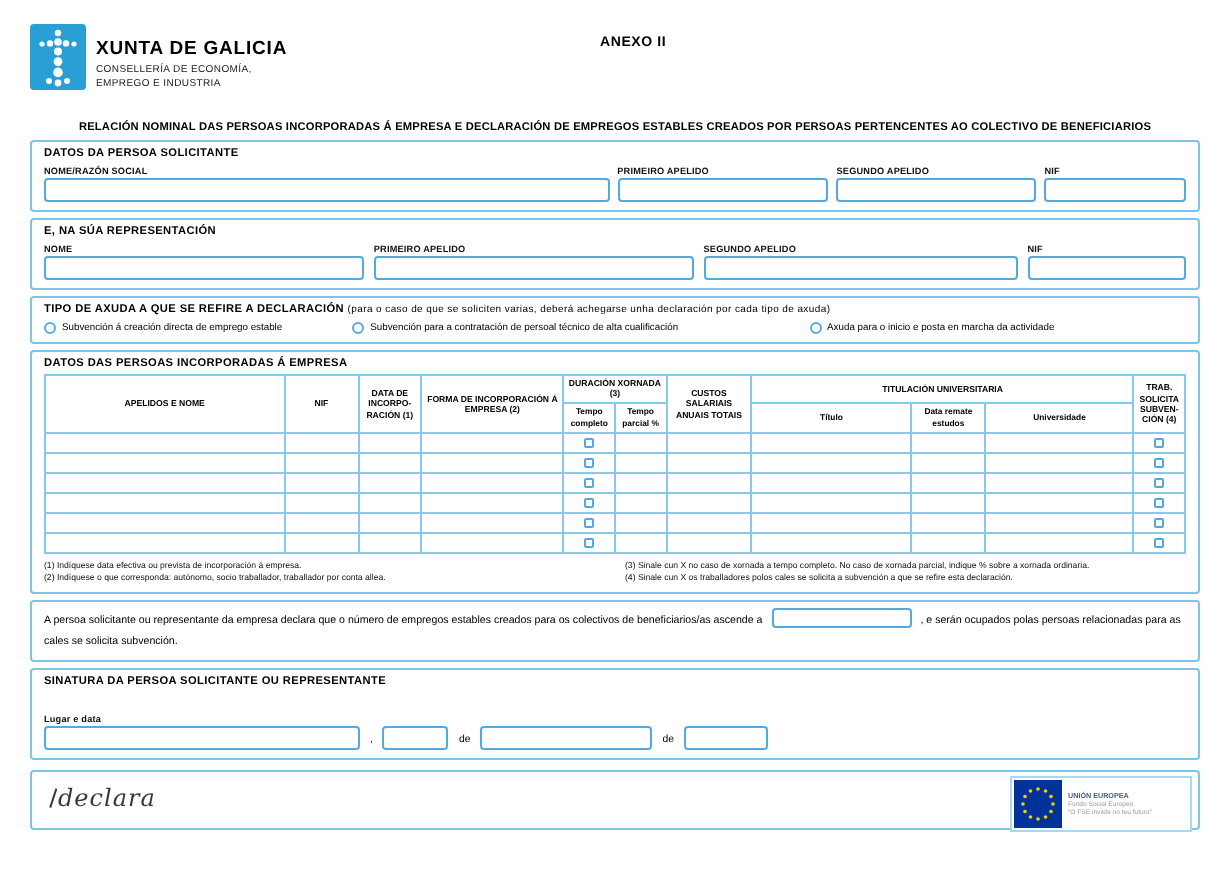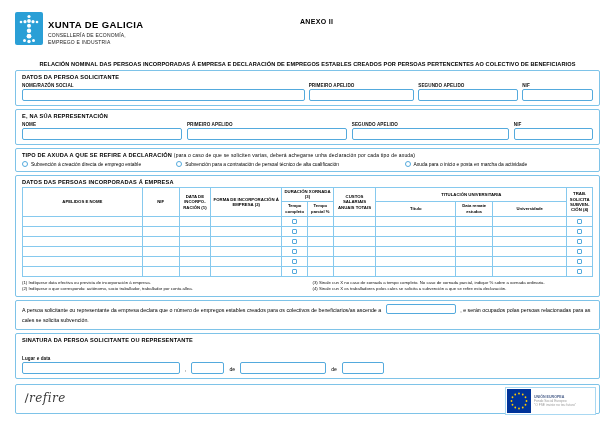--- a/index.html
+++ b/index.html
@@ -346,21 +346,21 @@
       <span class="de">,</span>
       <input class="ibox in-day" type="text" value="" style="">
       <span class="de">de</span>
       <input class="ibox in-month" type="text" value="" style="">
       <span class="de">de</span>
       <input class="ibox in-year" type="text" value="" style="">
     </div>
   </div>
 
   <div class="footer">
-    <div class="brand">refire</div>
+    <div class="brand">declara</div>
     <div class="eu-block">
       <svg width="24" height="24" viewBox="0 0 24 24" xmlns="http://www.w3.org/2000/svg">
         <rect x="0" y="0" width="24" height="24" fill="#003399"></rect>
         <g fill="#ffcc00">
           <circle cx="12" cy="4.5" r="0.9"></circle>
             <circle cx="15.75" cy="5.5" r="0.9"></circle>
             <circle cx="18.5" cy="8.25" r="0.9"></circle>
           <circle cx="19.5" cy="12" r="0.9"></circle>
             <circle cx="18.5" cy="15.75" r="0.9"></circle>
             <circle cx="15.75" cy="18.5" r="0.9"></circle>

